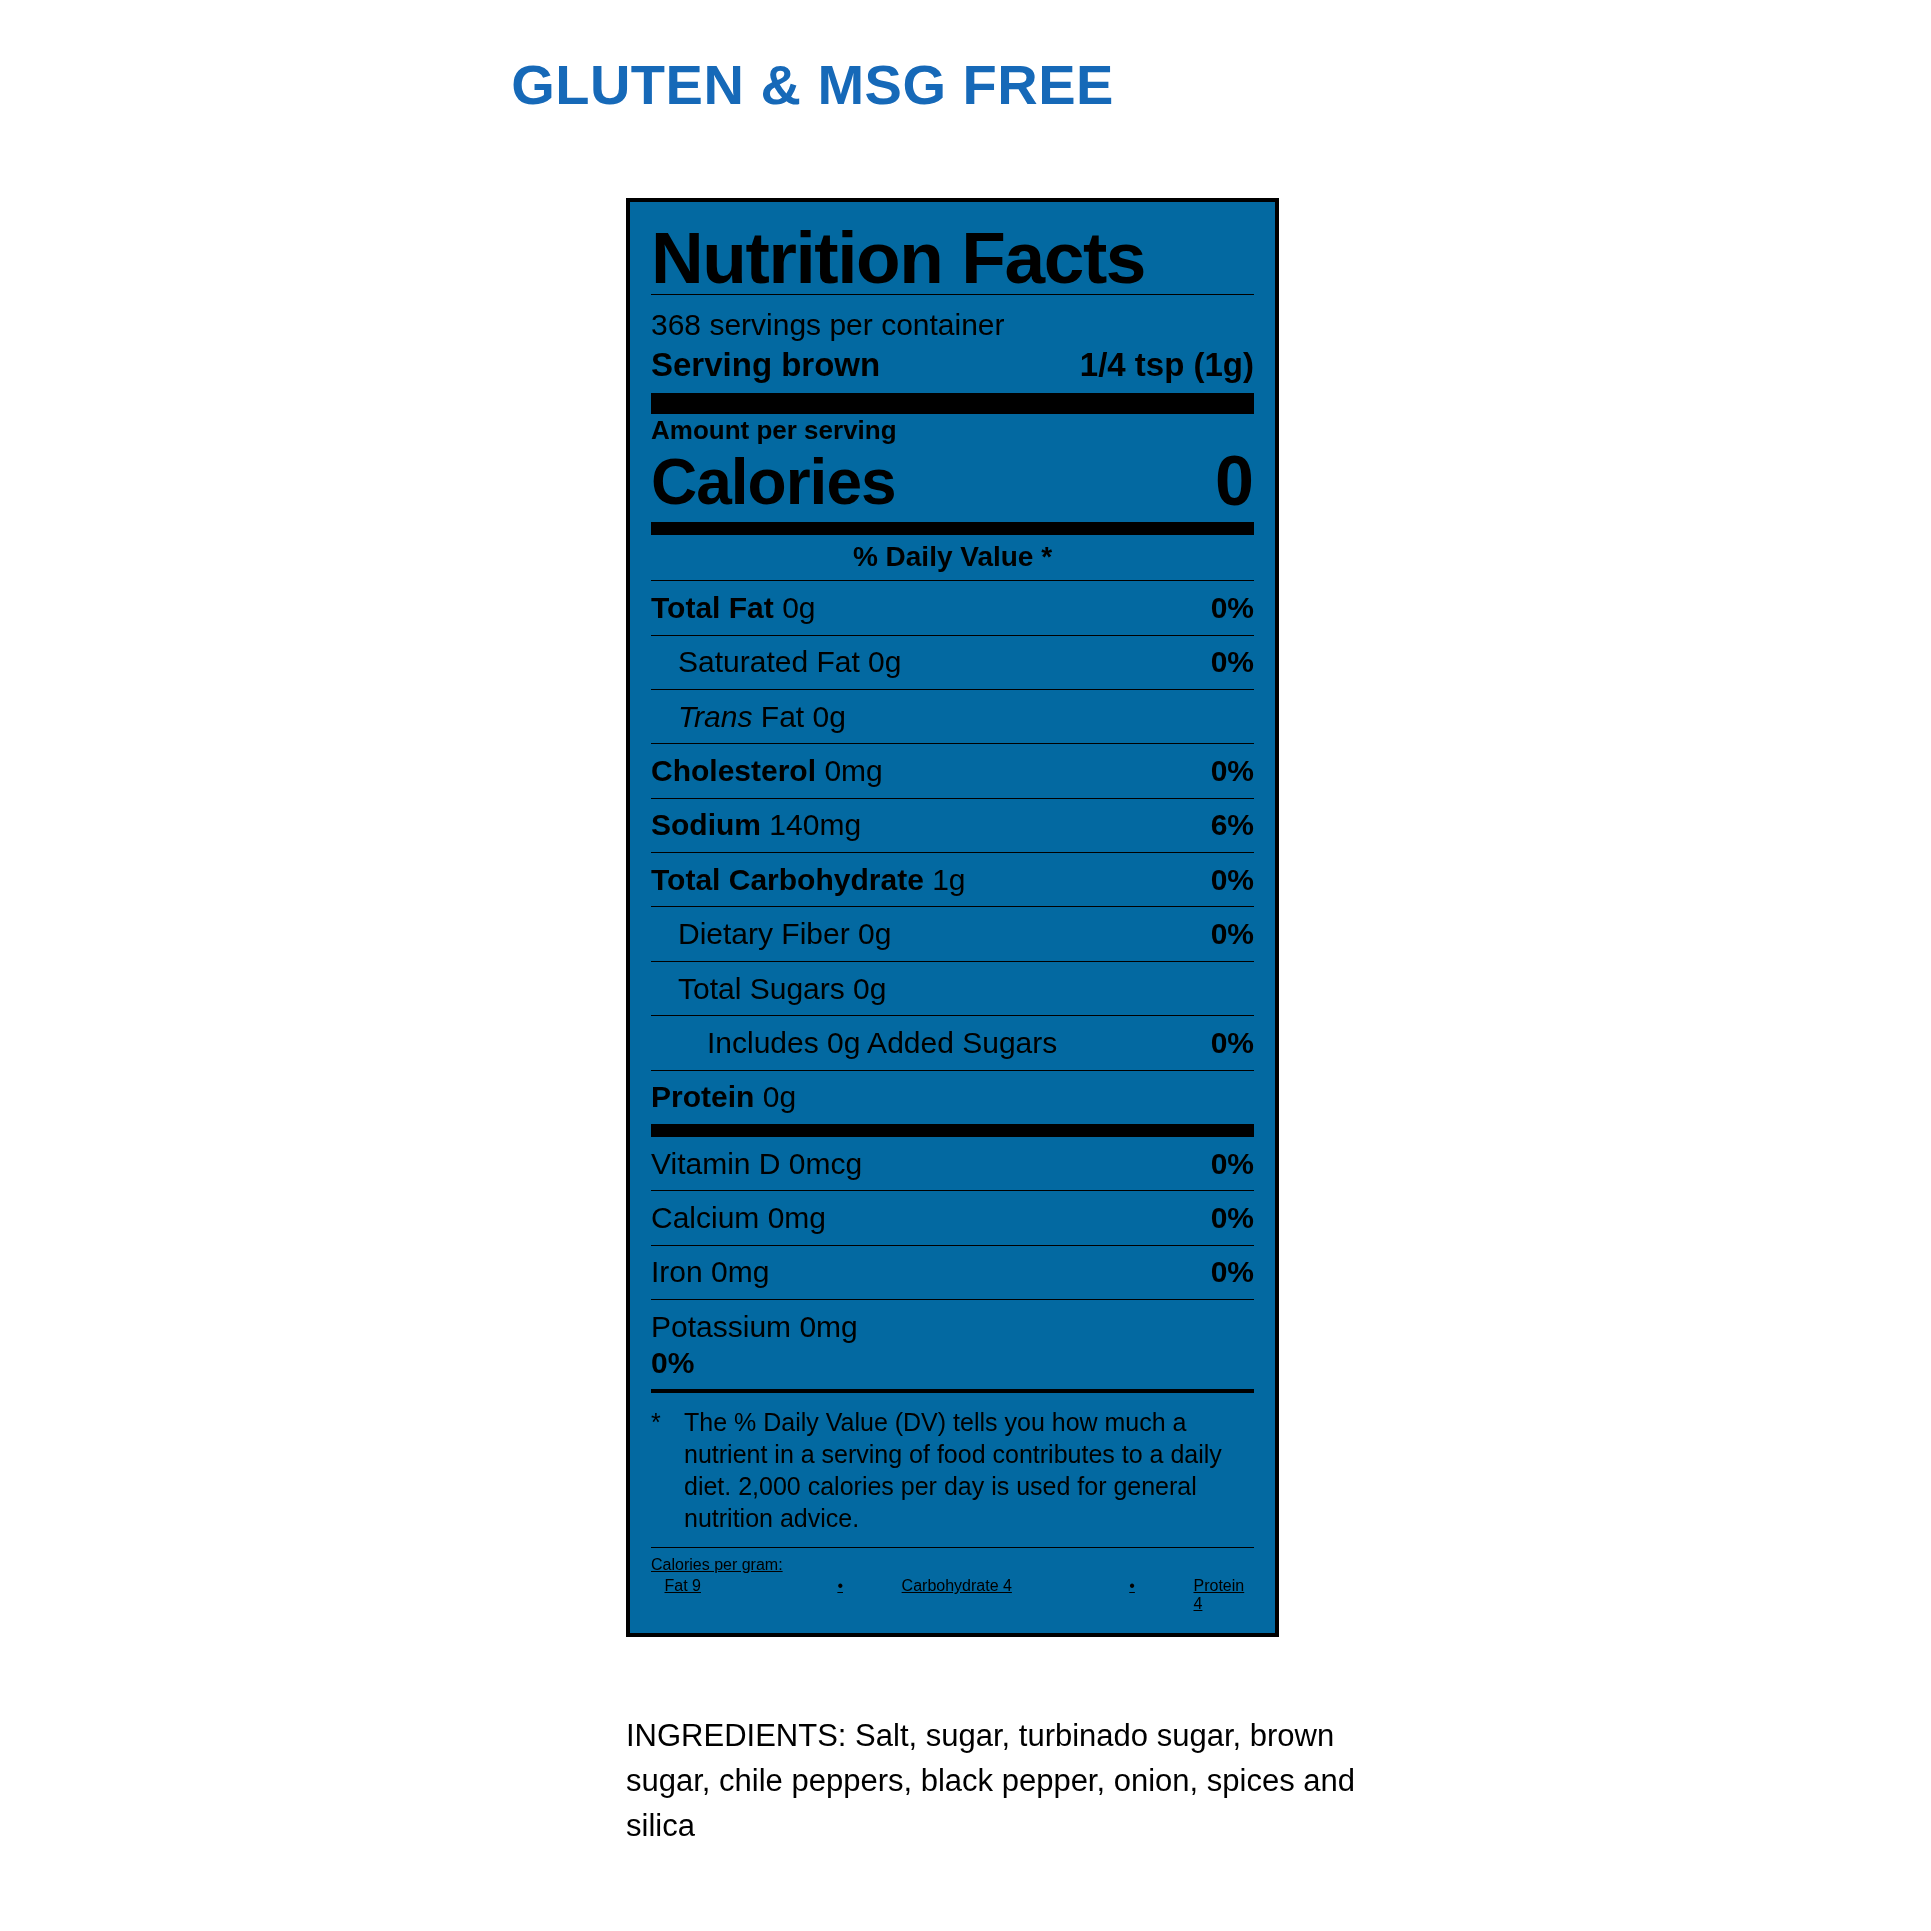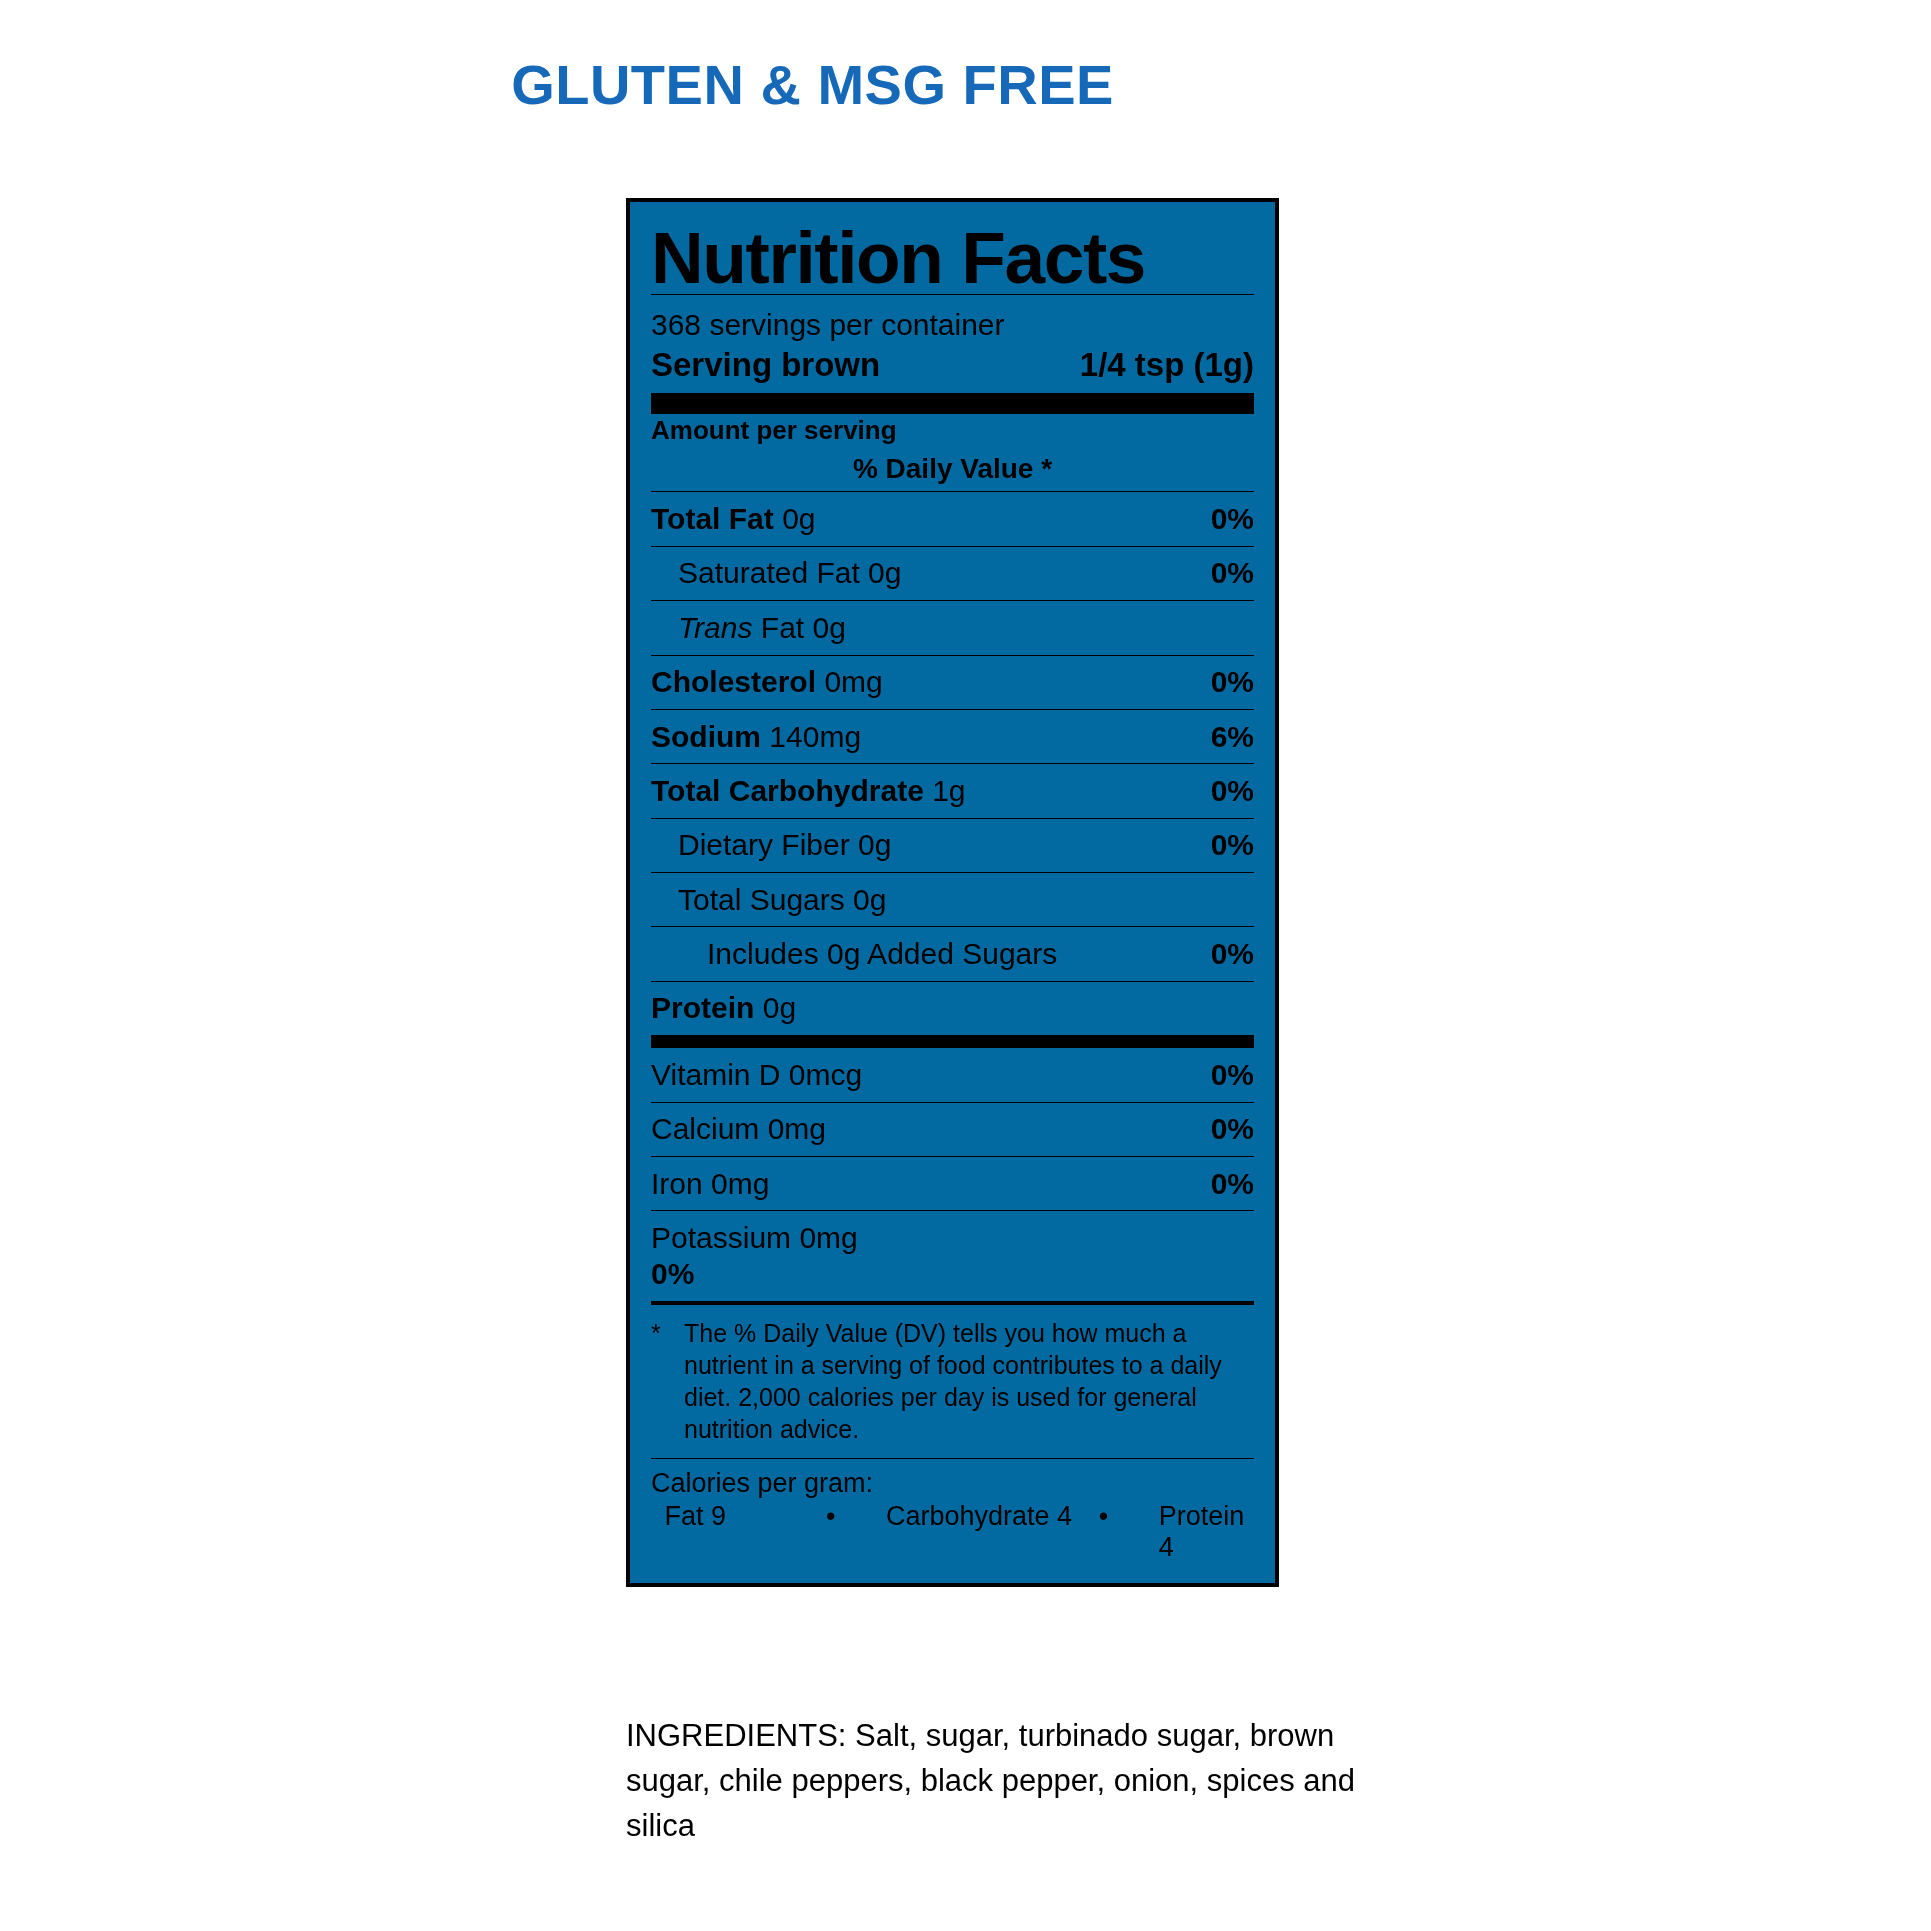--- a/index.html
+++ b/index.html
@@ -125,22 +125,23 @@
     line-height: 1.28;
     padding: 12.6px 0 12.6px 0;
   }
   .footnote .star {
     width: 33px;
     flex: 0 0 33px;
   }
   .footnote .ftext { flex: 1; }
 
   .cpg {
-    font-size: 27px;
+    font-size: 16px;
     padding: 8.7px 0 5.8px 0;
+    text-decoration: underline;
   }
   .cpg-title { padding-bottom: 2.9px; }
   .cpg-row {
     display: flex;
     padding-left: 13.5px;
   }
   .cpg-row .c1 { width: 183px; }
   .cpg-row .dot { width: 68px; }
   .cpg-row .c2 { width: 241px; }
   .cpg-row .dot2 { width: 68px; }
@@ -168,20 +169,24 @@
 
     <div class="servings">368 servings per container</div>
 
     <div class="srow rule-thick">
       <span class="lt">Serving brown</span>
       <span class="rt">1/4 tsp (1g)</span>
     </div>
 
     <div class="amt-label">Amount per serving</div>
 
+    <div class="cal-row rule-sep">
+      <span class="cal-word">Calories</span>
+      <span class="cal-val">0</span>
+    </div>
 
     <div class="dv-head rule-thin">% Daily Value *</div>
 
     <div class="line rule-thin">
       <span class="lt"><span class="b">Total Fat</span> <span>0g</span></span>
       <span class="rt">0%</span>
     </div>
 
     <div class="line rule-thin">
       <span class="lt ind1">Saturated Fat 0g</span>

